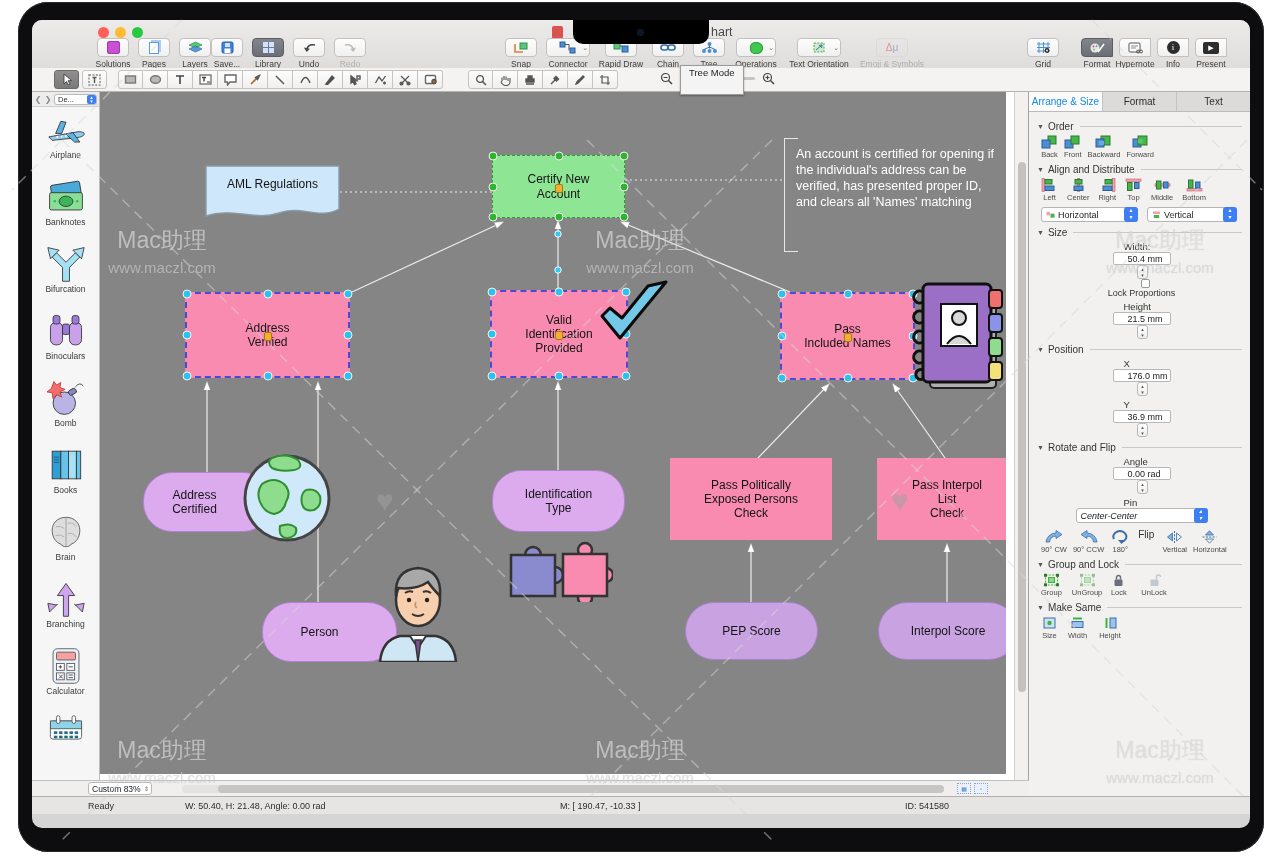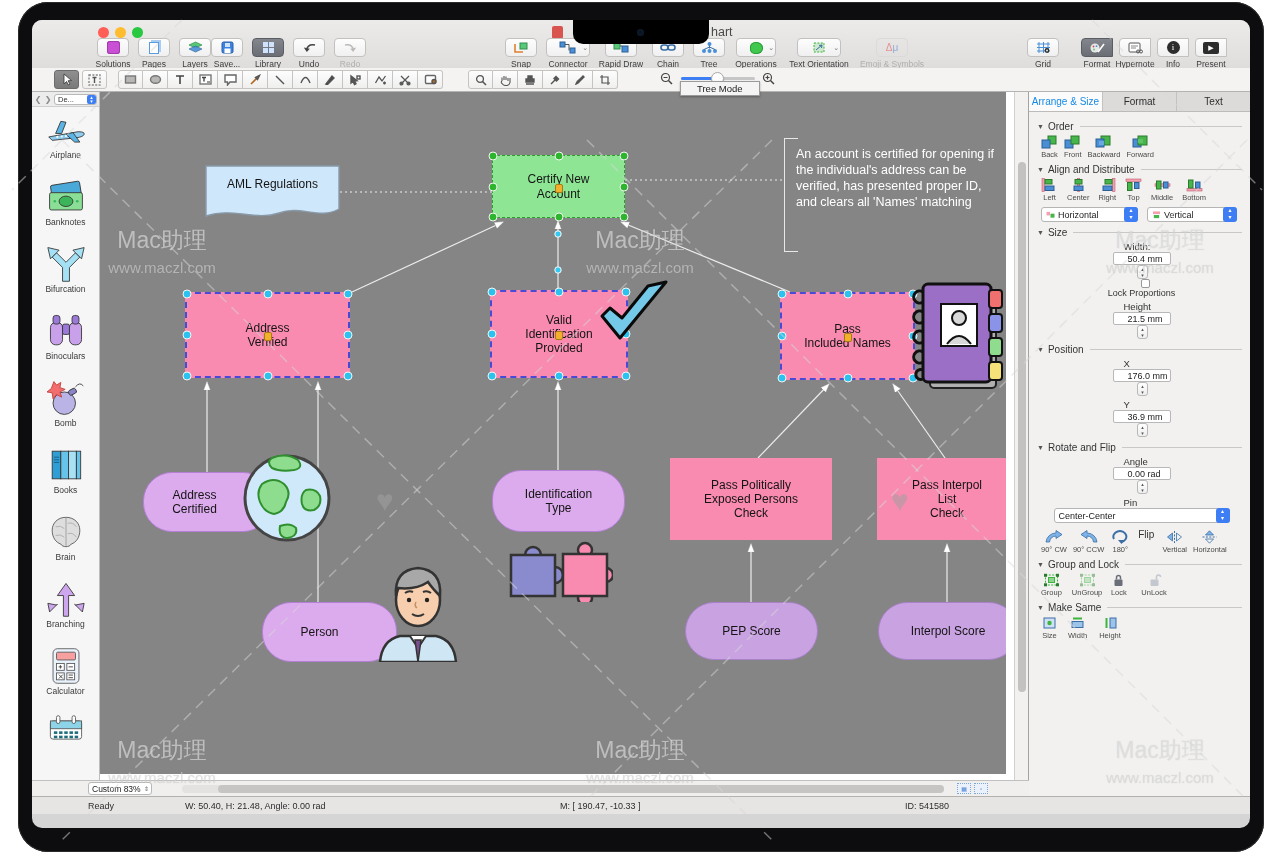--- a/index.html
+++ b/index.html
@@ -62,23 +62,23 @@
   .tool:last-child{border-radius:0 3px 3px 0;}
   .tool.only{border-radius:3px;border-left-width:1px;margin-right:3px;}
   .tool.active{background:linear-gradient(#8f8f8f,#7a7a7a);border-color:#6b6b6b;}
   .tool svg{stroke:#555;fill:none;stroke-width:1.4px;}
   .tool.active svg{stroke:#fff;}
   .zoomctl{position:absolute;left:628px;top:4px;display:flex;align-items:center;gap:7px;}
   .zslider{width:74px;height:3px;background:#c6c6c6;border-radius:2px;position:relative;}
   .zslider .fill{position:absolute;left:0;top:0;height:3px;width:42%;background:#3d7ef5;border-radius:2px;}
   .zslider .knob{position:absolute;left:40%;top:-5px;width:13px;height:13px;border-radius:50%;
     background:#fdfdfd;border:1px solid #aaa;box-shadow:0 1px 1px rgba(0,0,0,.25);}
-  .tooltip{position:absolute;left:648px;top:45px;height:15px;padding:0 16px;background:#f4f4f4;
+  .tooltip{position:absolute;left:648px;top:45px;height:30px;padding:0 8px;background:#f4f4f4;
     border:1px solid #9a9a9a;box-shadow:0 1px 2px rgba(0,0,0,.3);font-size:9.5px;line-height:14px;
-    color:#222;z-index:40;white-space:nowrap;margin-top:16px;}
+    color:#222;z-index:40;white-space:nowrap;}
 
   
   .main{position:absolute;left:0;top:72px;width:100%;height:704px;display:flex;}
   
   .sidebar{width:68px;background:#f6f6f6;border-right:1px solid #bdbdbd;position:relative;overflow:hidden;}
   .side-nav{height:15px;background:#ececec;border-bottom:1px solid #cfcfcf;display:flex;
     align-items:center;padding:0 2px;gap:2px;}
   .side-nav .arr{font-size:8px;color:#8a8a8a;width:8px;text-align:center;}
   .side-dd{flex:1;height:11px;background:#fff;border:1px solid #b8b8b8;border-radius:3px;
     font-size:7.5px;color:#333;display:flex;align-items:center;padding-left:3px;position:relative;}
@@ -974,21 +974,21 @@
             <span>Rotate and Flip</span>
             <span class="rule"></span>
           </div>
         <div class="frow">
           <span class="flb">Angle</span>
           <span class="inp">0.00 rad</span>
           <span class="step"></span>
         </div>
         <div class="frow">
           <span class="flb">Pin</span>
-          <span class="dropdown" style="width:176px;">
+          <span class="dropdown" style="width:132px;font-style:italic;">
               <span>Center-Center</span>
               <span class="bluestep"></span>
             </span>
         </div>
         <div class="icon-row" style="margin-top:6px;align-items:flex-end;">
           <span class="pbtn">
               <svg viewBox="0 0 20 14" style="width:20px;">
                 <path d="M2 12 A10 10 0 0 1 12 3 L12 0.5 L18 4.5 L12 8.5 L12 6 A7 7 0 0 0 5.5 12 Z" fill="#7fb3e8" stroke="#3a6ea5" stroke-width="0.8"></path>
               </svg>
               <span class="plb">90° CW</span>

